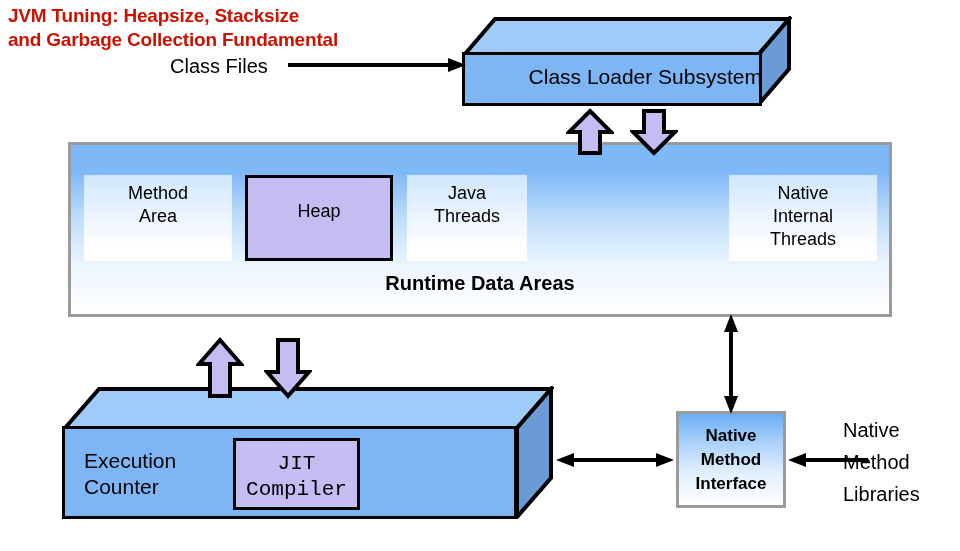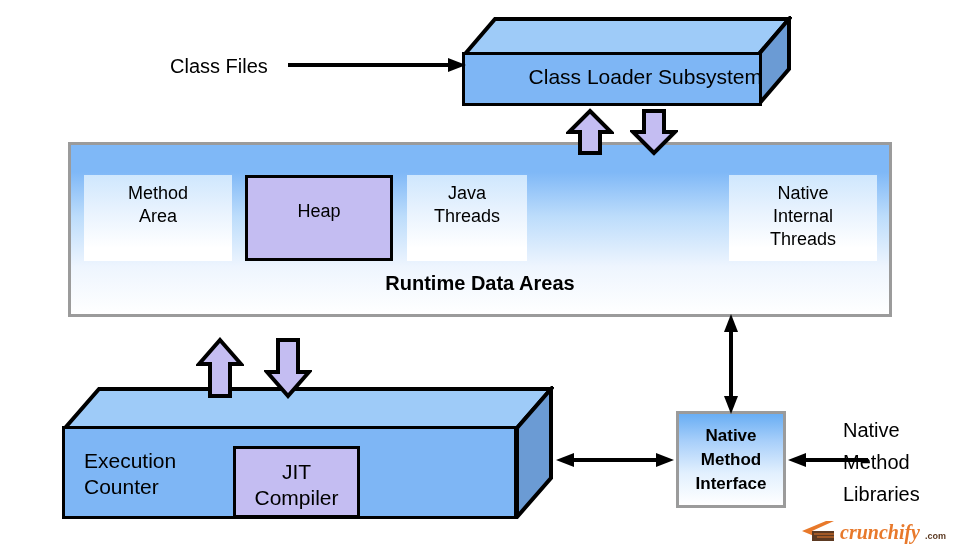--- a/index.html
+++ b/index.html
@@ -159,20 +159,24 @@
     height: 28px;
     z-index: 9;
   }
   #logo svg { display: block; }
 </style>
 </head>
 <body>
 
 <div id="stage">
 
+  <div id="title">
+    <span class="line">JVM Tuning: Heapsize, Stacksize</span>
+    <span class="line">and Garbage Collection Fundamental</span>
+  </div>
 
   <div class="plain-label" style="left:170px; top:54px;">Class Files</div>
 
   <div class="connector" style="left:288px; top:57px; width:178px; height:16px;">
     <svg width="178" height="16" viewBox="0 0 178 16">
       <line x1="0" y1="8" x2="166" y2="8" stroke="#000" stroke-width="4"></line>
       <polygon points="178,8 160,1 160,15" fill="#000"></polygon>
     </svg>
   </div>
 
@@ -246,21 +250,21 @@
 
     <div class="face-side" style="left:418px; top:0; width:74px; height:133px;">
       <svg width="74" height="133" viewBox="0 0 74 133">
         <polygon points="37,131 37,42 71,3 71,92" fill="#6b9bd4" stroke="#000" stroke-width="4" stroke-linejoin="miter"></polygon>
       </svg>
     </div>
 
     <div class="face-front" style="left:0; top:40px; width:455px; height:93px;"></div>
     <div class="box-title" style="left:22px; top:62px; width:150px; text-align:left;">Execution
 Counter</div>
-    <div class="ee-sub" style="left:171px; top:60px; width:127px; height:72px;">JIT
+    <div class="ee-sub" style="left:171px; top:52px; width:127px; height:72px;font-family:Liberation Mono, monospace;">JIT
 Compiler</div>
   </div>
 
   <div class="connector" style="left:556px; top:452px; width:118px; height:16px;">
     <svg width="118" height="16" viewBox="0 0 118 16">
       <line x1="10" y1="8" x2="108" y2="8" stroke="#000" stroke-width="4"></line>
       <polygon points="0,8 18,1 18,15" fill="#000"></polygon>
       <polygon points="118,8 100,1 100,15" fill="#000"></polygon>
     </svg>
   </div>
@@ -273,26 +277,14 @@
     <svg width="80" height="16" viewBox="0 0 80 16">
       <line x1="12" y1="8" x2="80" y2="8" stroke="#000" stroke-width="4"></line>
       <polygon points="0,8 18,1 18,15" fill="#000"></polygon>
     </svg>
   </div>
 
   <div class="plain-label" style="left:843px; top:414px; line-height:32px; white-space:pre-line;">Native
 Method
 Libraries</div>
 
-  <div id="logo">
-    <svg width="152" height="28" viewBox="0 0 152 28">
-      <g>
-        <polygon points="2,13 26,3 34,3 12,13 34,23 26,23" fill="#e8792b"></polygon>
-        <polygon points="12,13 34,13 34,23 12,23" fill="#5c3a22"></polygon>
-        <line x1="14" y1="16" x2="34" y2="16" stroke="#e8792b" stroke-width="1"></line>
-        <line x1="17" y1="19" x2="34" y2="19" stroke="#e8792b" stroke-width="1"></line>
-      </g>
-      <text x="40" y="21" font-family="'Liberation Serif', serif" font-size="20" font-style="italic" font-weight="bold" fill="#e8792b">crunchify</text>
-      <text x="125" y="21" font-family="'Liberation Sans', sans-serif" font-size="9" font-weight="bold" fill="#5c3a22">.com</text>
-    </svg>
-  </div>
 
 </div>
 
 </body></html>

